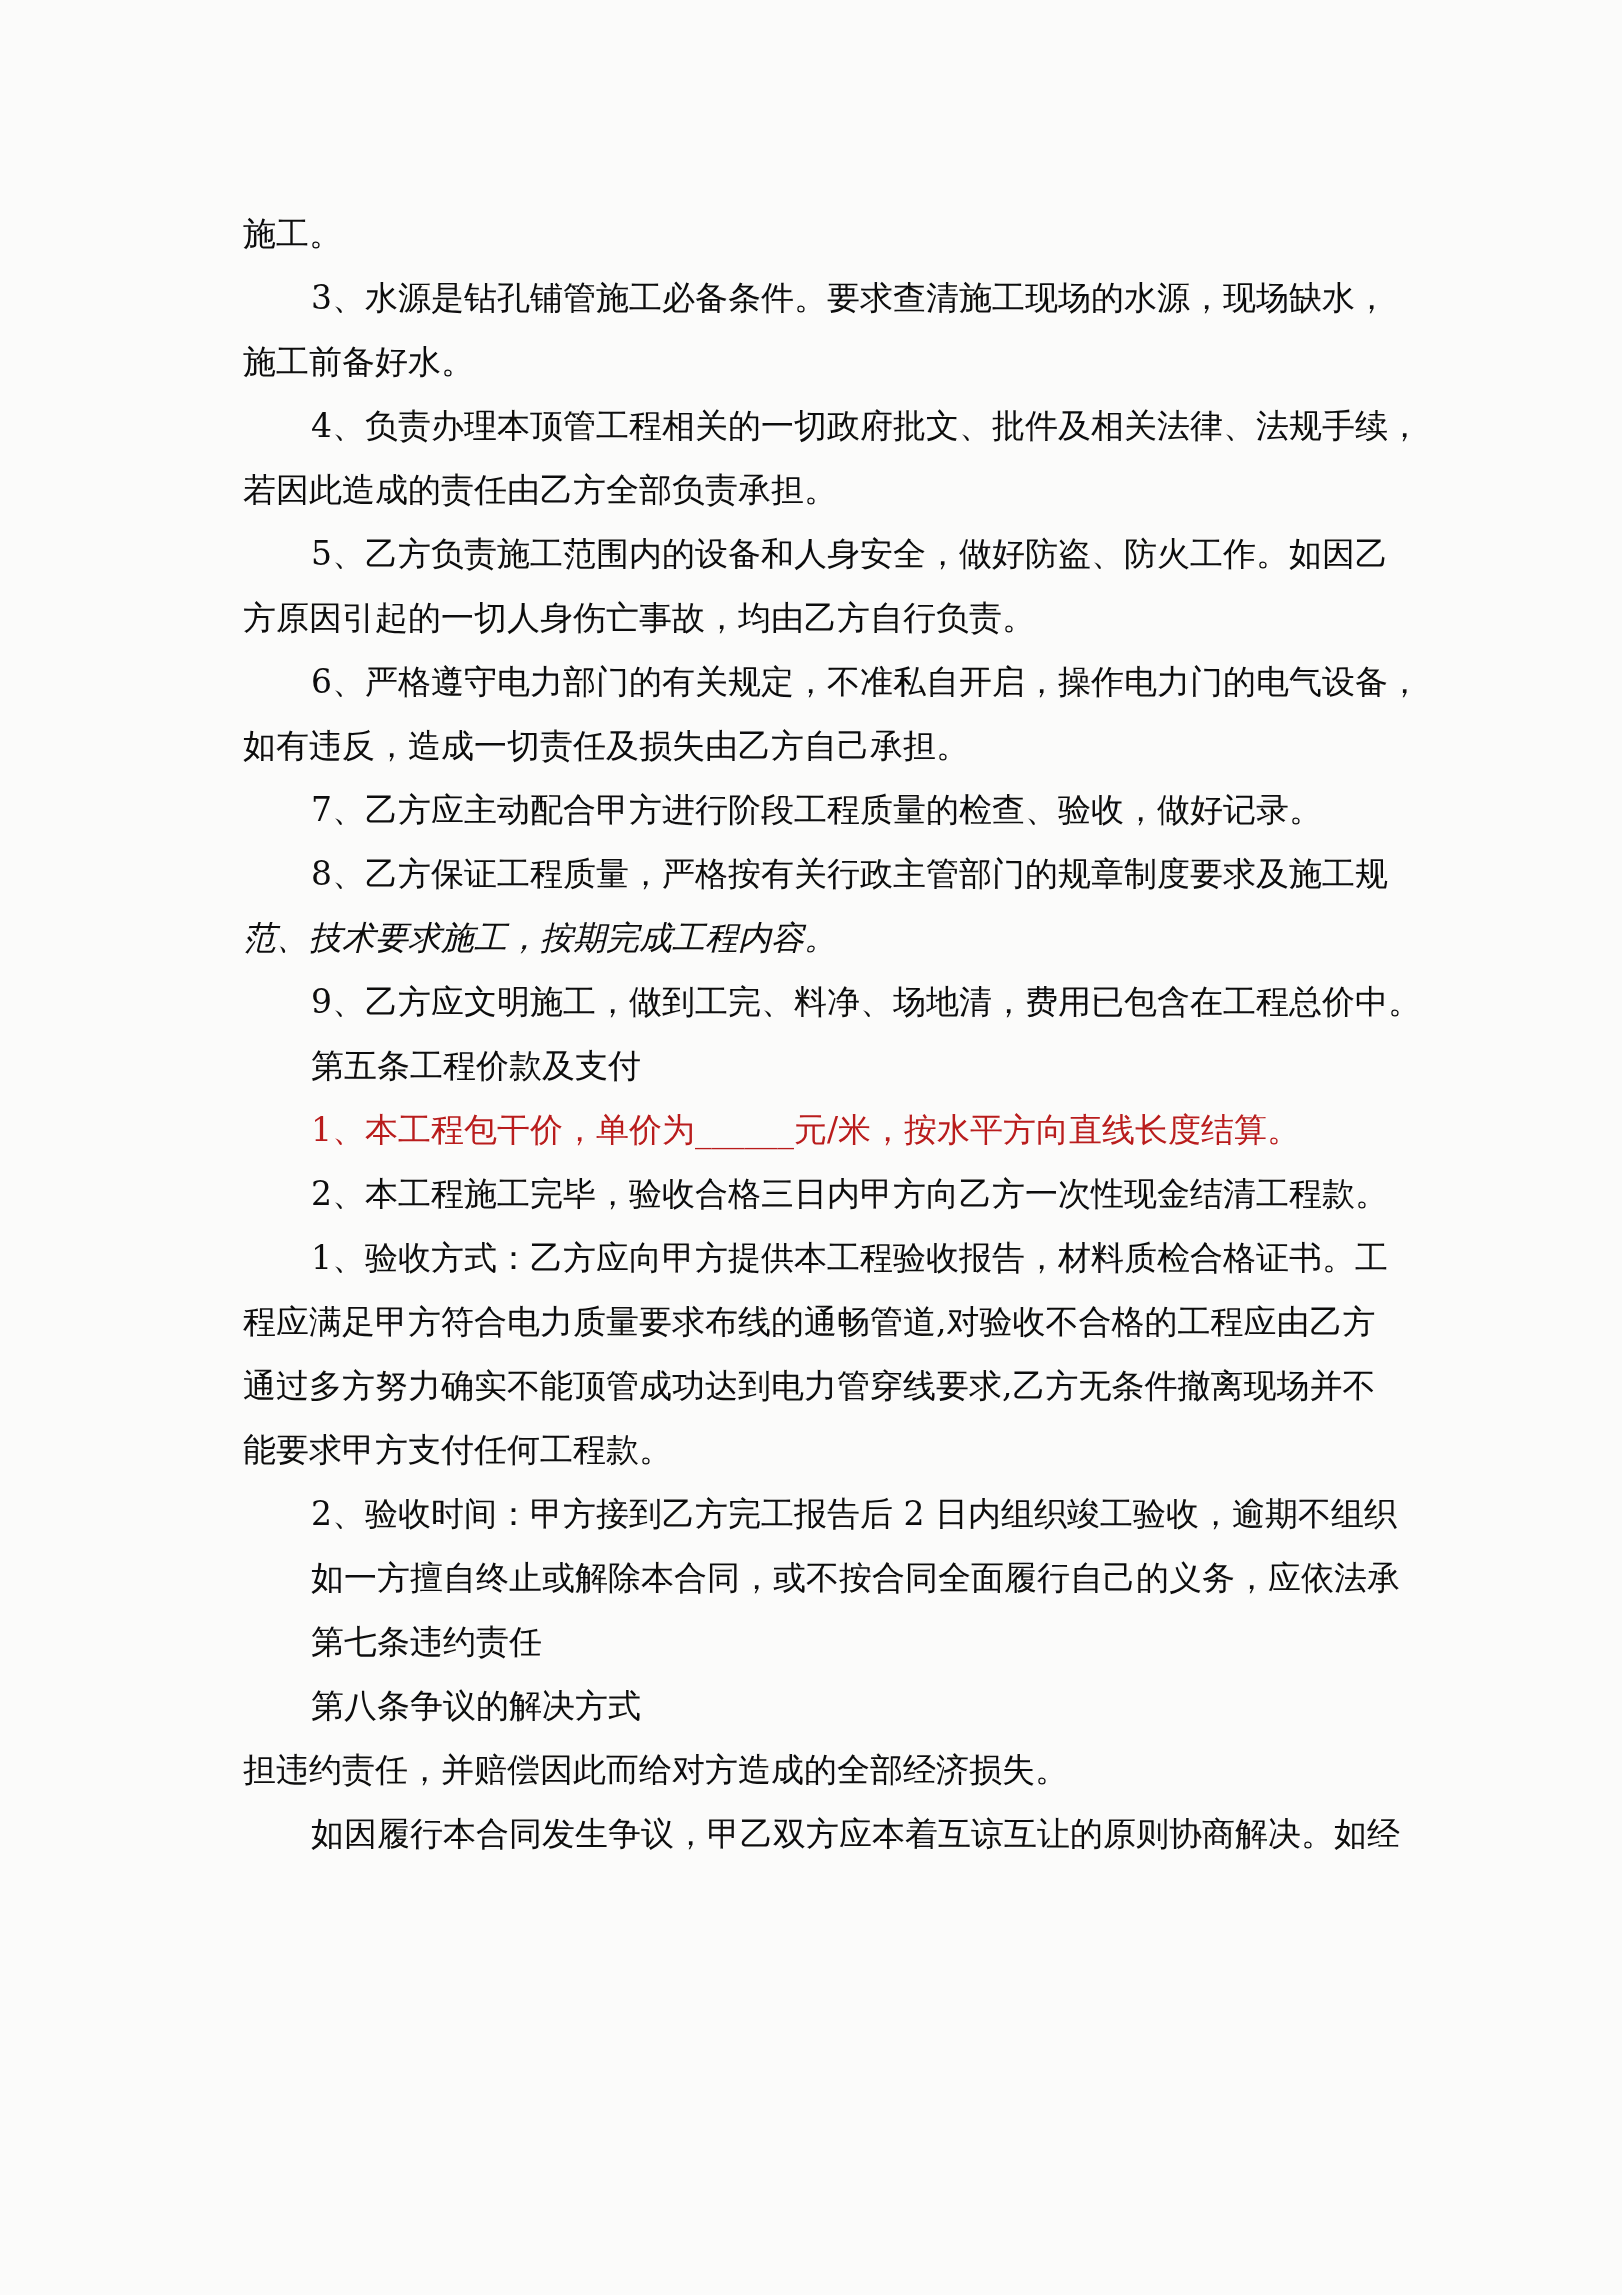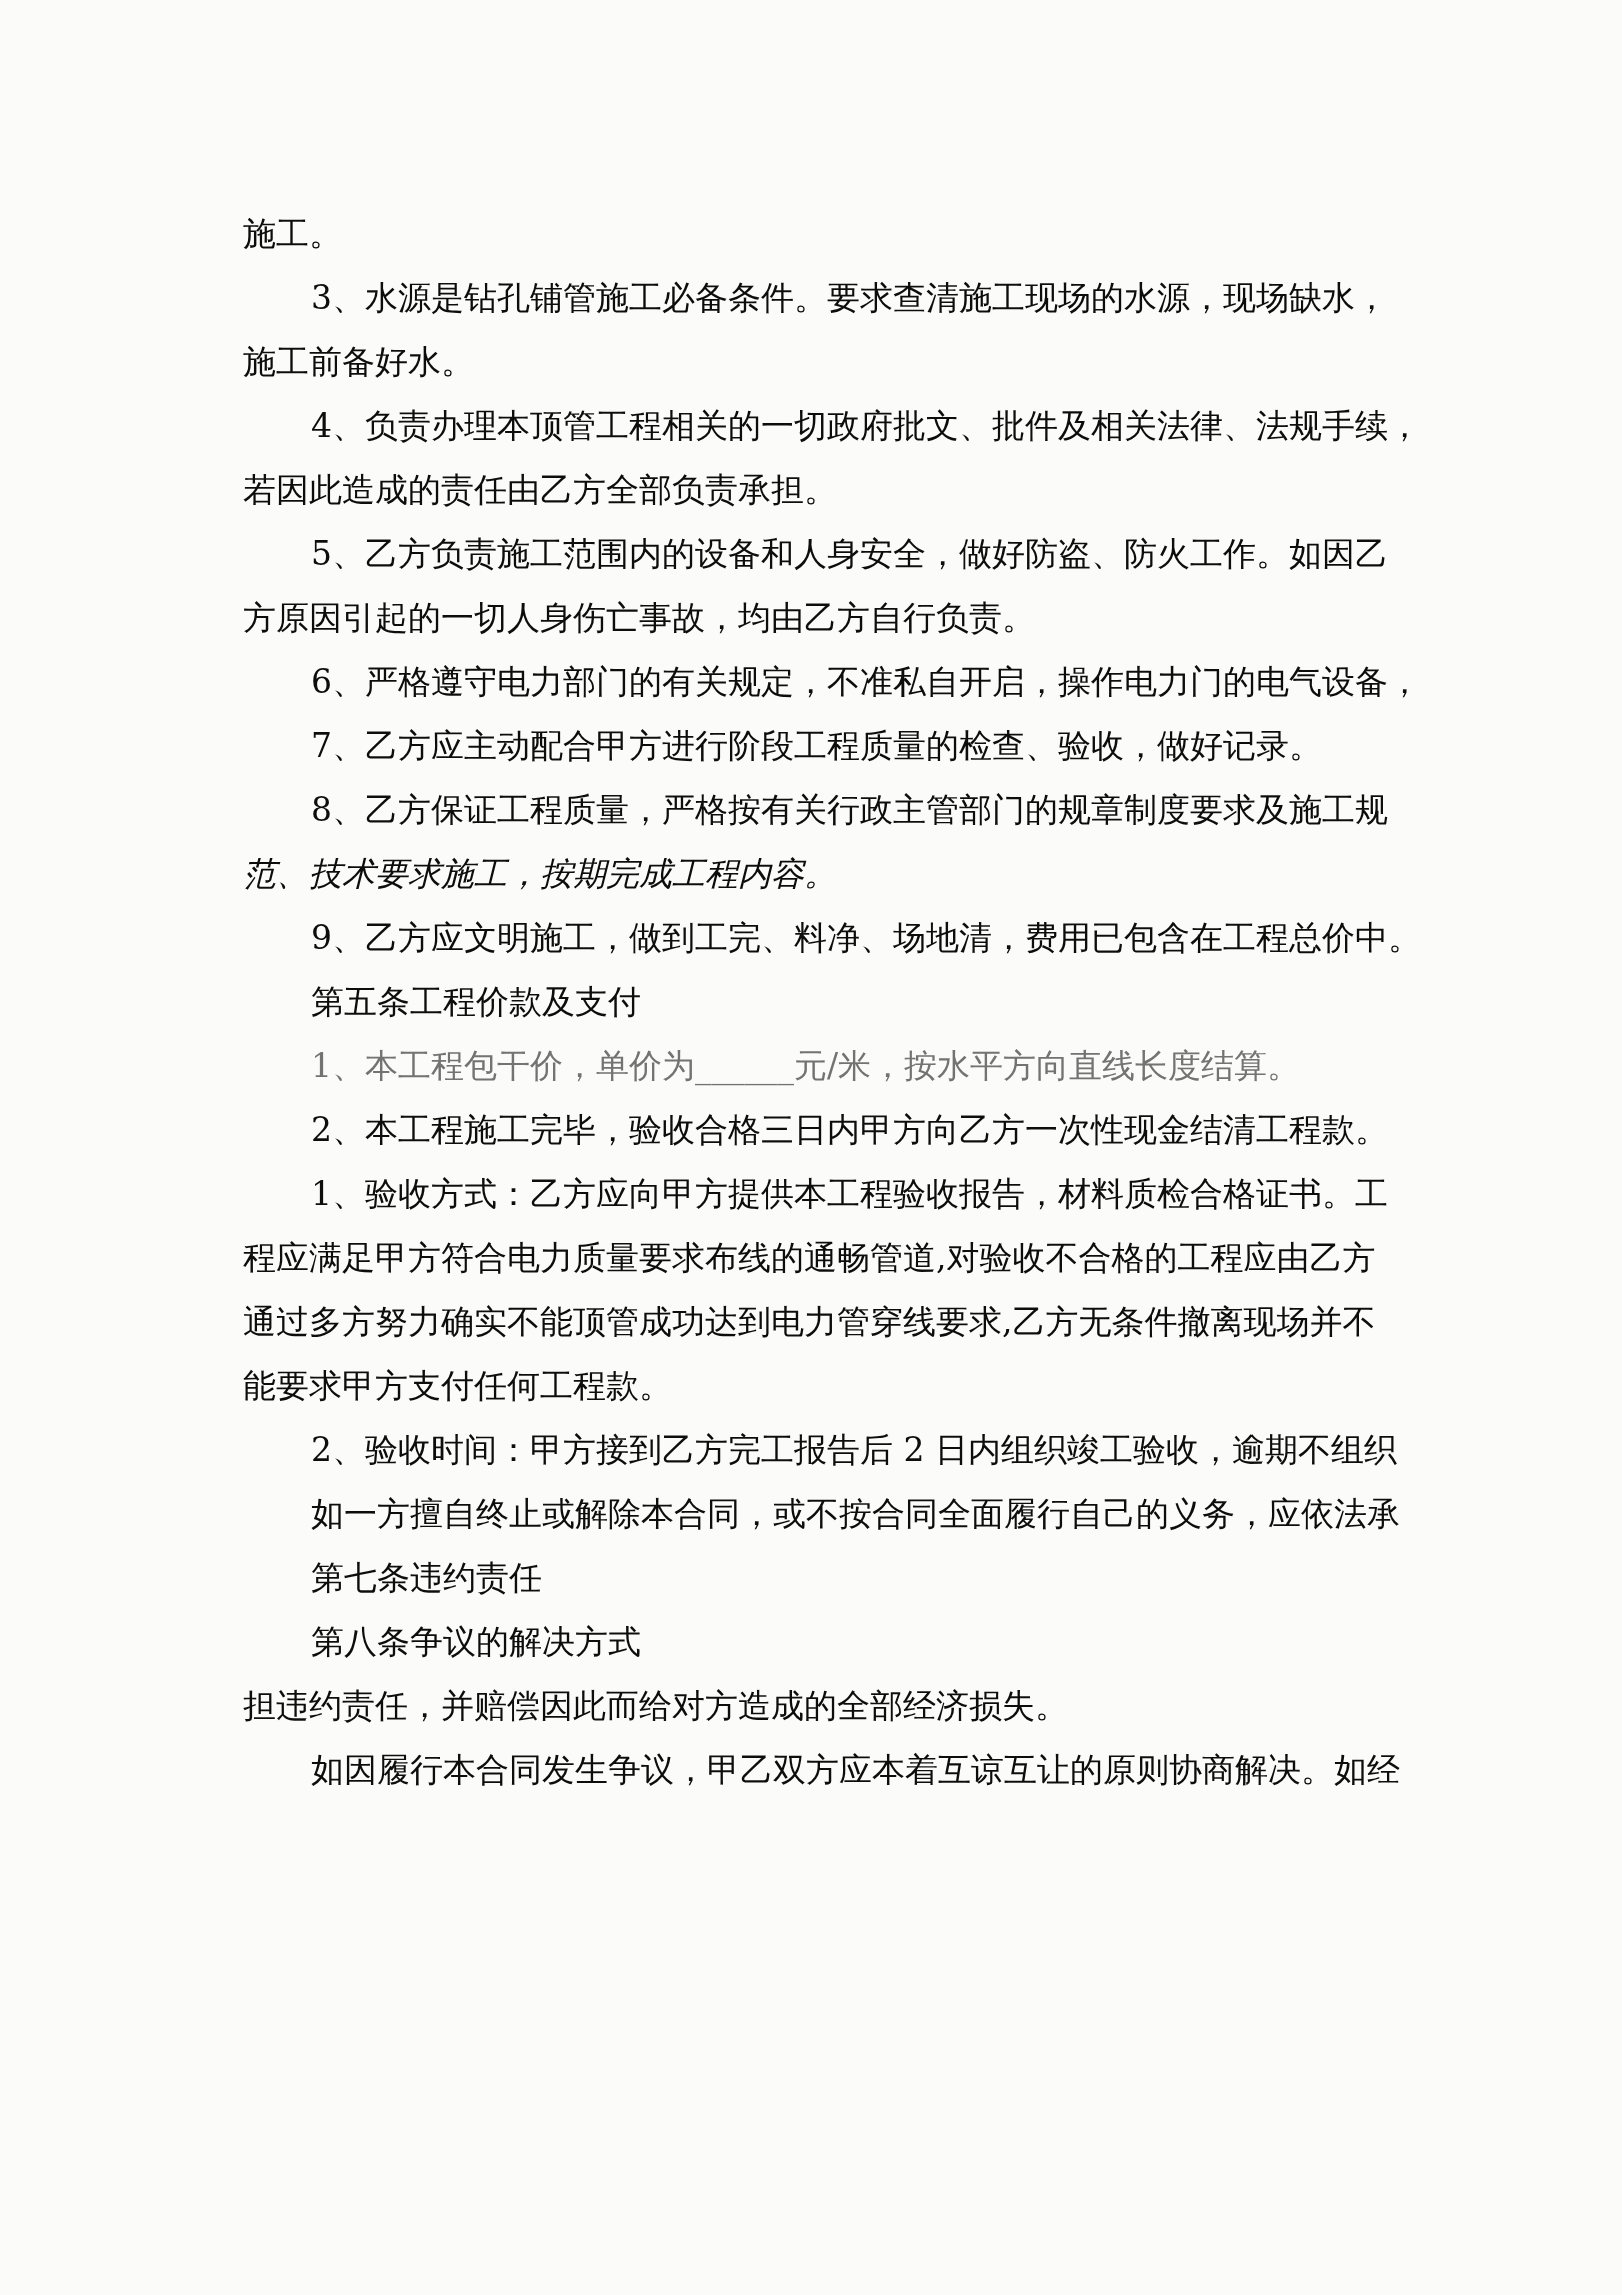--- a/index.html
+++ b/index.html
@@ -43,26 +43,27 @@
 <div class="page">
   <div class="text-block">
       <div class="line" style="color: rgb(13, 13, 13);">施工。</div>
       <div class="line indent" style="color: rgb(13, 13, 13);">3、水源是钻孔铺管施工必备条件。要求查清施工现场的水源，现场缺水，</div>
       <div class="line" style="color: rgb(13, 13, 13);">施工前备好水。</div>
       <div class="line indent" style="color: rgb(13, 13, 13);">4、负责办理本顶管工程相关的一切政府批文、批件及相关法律、法规手续，</div>
       <div class="line" style="color: rgb(13, 13, 13);">若因此造成的责任由乙方全部负责承担。</div>
       <div class="line indent" style="color: rgb(13, 13, 13);">5、乙方负责施工范围内的设备和人身安全，做好防盗、防火工作。如因乙</div>
       <div class="line" style="color: rgb(13, 13, 13);">方原因引起的一切人身伤亡事故，均由乙方自行负责。</div>
       <div class="line indent" style="color: rgb(13, 13, 13);">6、严格遵守电力部门的有关规定，不准私自开启，操作电力门的电气设备，</div>
+      <div class="line" style="color: rgb(13, 13, 13);">如有违反，造成一切责任及损失由乙方自己承担。</div>
       <div class="line indent" style="color: rgb(13, 13, 13);">7、乙方应主动配合甲方进行阶段工程质量的检查、验收，做好记录。</div>
       <div class="line indent" style="color: rgb(13, 13, 13);">8、乙方保证工程质量，严格按有关行政主管部门的规章制度要求及施工规</div>
       <div class="line" style="color: rgb(13, 13, 13); font-style: italic;">范、技术要求施工，按期完成工程内容。</div>
       <div class="line indent" style="color: rgb(13, 13, 13);">9、乙方应文明施工，做到工完、料净、场地清，费用已包含在工程总价中。</div>
       <div class="line indent" style="color: rgb(13, 13, 13);">第五条工程价款及支付</div>
-      <div class="line indent" style="color: #737373;">1、本工程包干价，单价为______元/米，按水平方向直线长度结算。</div>
+      <div class="line indent" style="color: #b91c1c;">1、本工程包干价，单价为______元/米，按水平方向直线长度结算。</div>
       <div class="line indent" style="color: rgb(13, 13, 13);">2、本工程施工完毕，验收合格三日内甲方向乙方一次性现金结清工程款。</div>
       <div class="line indent" style="color: rgb(13, 13, 13);">1、验收方式：乙方应向甲方提供本工程验收报告，材料质检合格证书。工</div>
       <div class="line" style="color: rgb(13, 13, 13);">程应满足甲方符合电力质量要求布线的通畅管道,对验收不合格的工程应由乙方</div>
       <div class="line" style="color: rgb(13, 13, 13);">通过多方努力确实不能顶管成功达到电力管穿线要求,乙方无条件撤离现场并不</div>
       <div class="line" style="color: rgb(13, 13, 13);">能要求甲方支付任何工程款。</div>
       <div class="line indent" style="color: rgb(13, 13, 13);">2、验收时间：甲方接到乙方完工报告后 2 日内组织竣工验收，逾期不组织</div>
       <div class="line indent" style="color: rgb(13, 13, 13);">如一方擅自终止或解除本合同，或不按合同全面履行自己的义务，应依法承</div>
       <div class="line indent" style="color: rgb(13, 13, 13);">第七条违约责任</div>
       <div class="line indent" style="color: rgb(13, 13, 13);">第八条争议的解决方式</div>
       <div class="line" style="color: rgb(13, 13, 13);">担违约责任，并赔偿因此而给对方造成的全部经济损失。</div>

